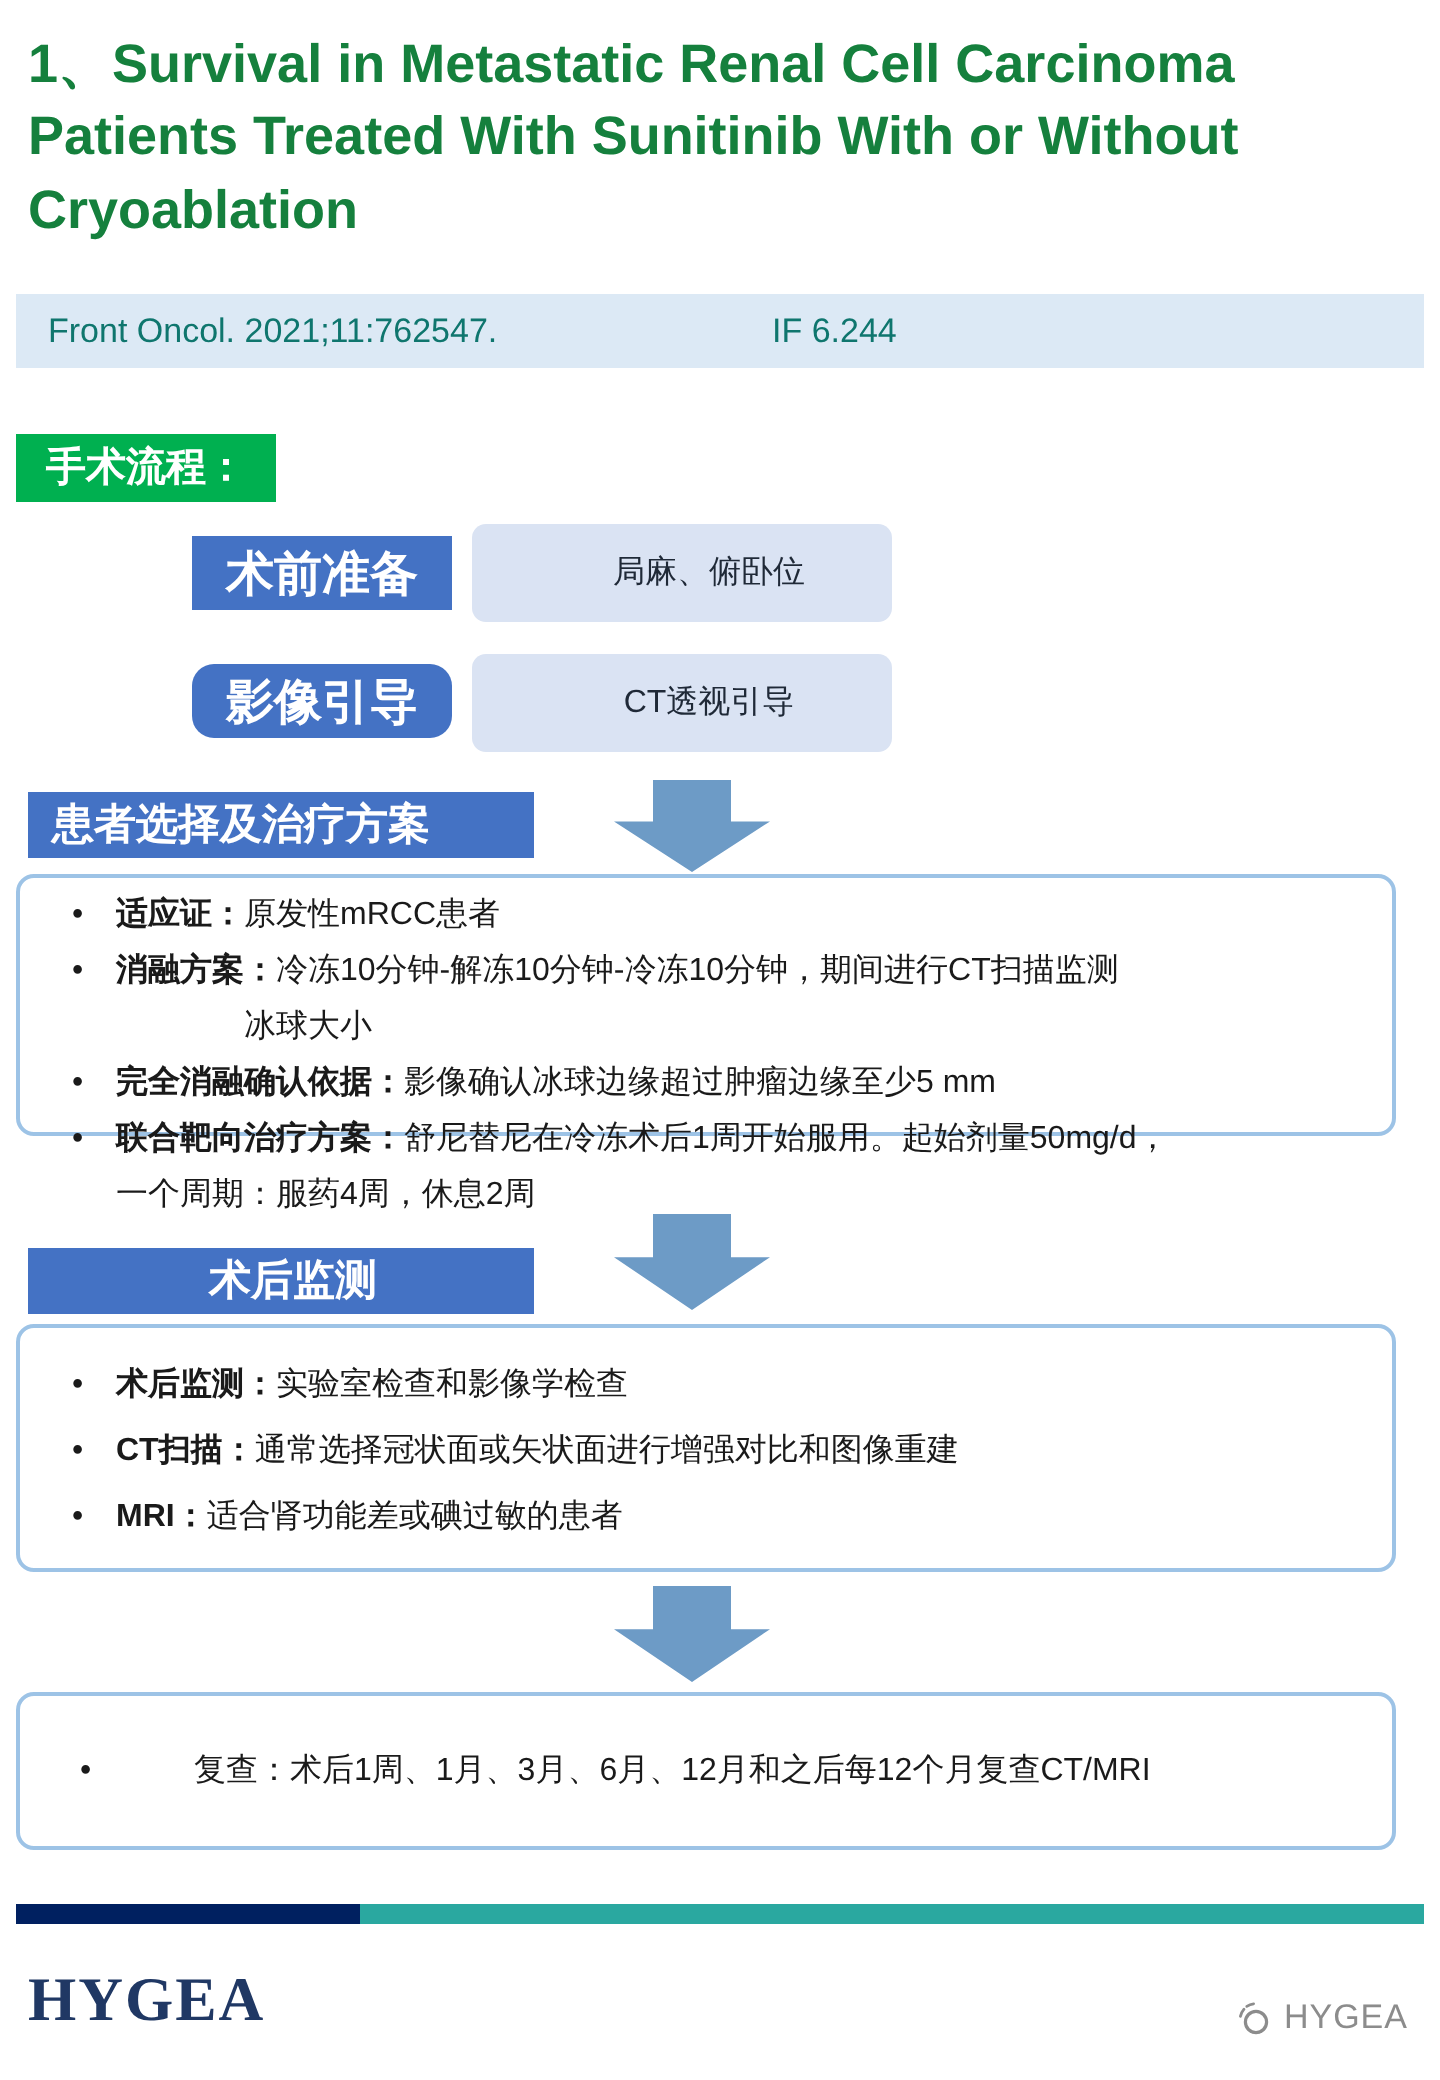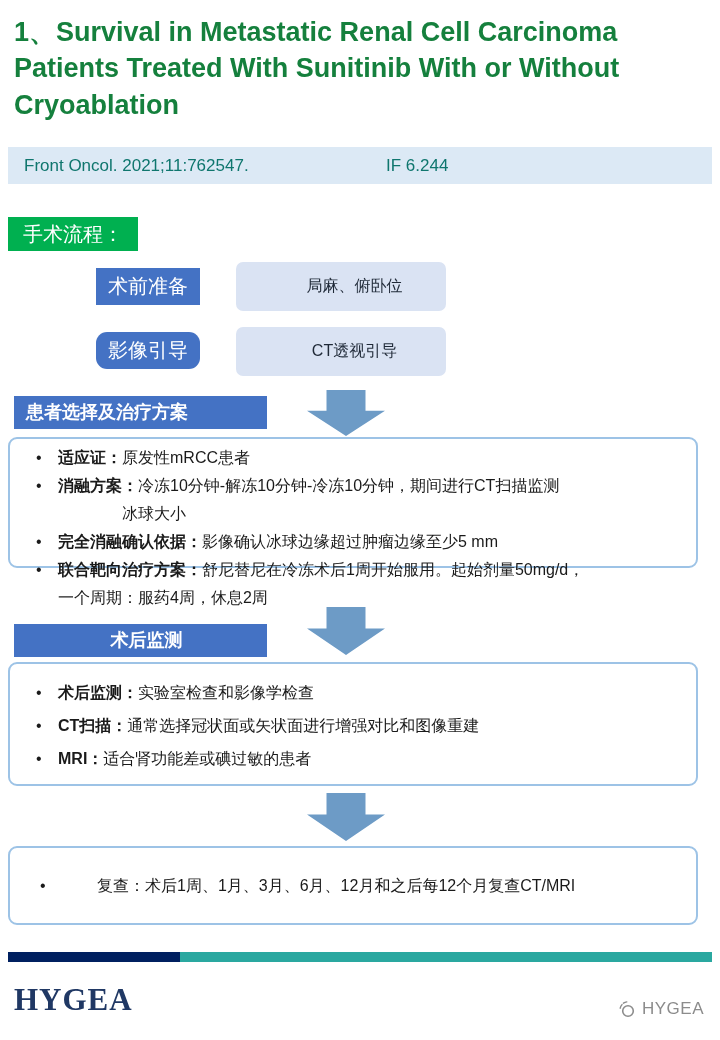--- a/index.html
+++ b/index.html
@@ -18,40 +18,40 @@
     background:var(--reference-bar,#DCE9F5);
     display:flex; align-items:center;
     font-size:17px; font-weight:400; color:#0f766e;
   }
   .ref-citation { margin-left:16px; }
   .ref-if { position:absolute; left:378px; }
 
   .green-badge {
     left:8px; top:217px; height:34px; line-height:34px;
     padding:0 15px; background:var(--green,#00B050);
-    color:#fff; font-weight:400; font-size:20px;
+    color:#fff; font-weight:700; font-size:20px;
   }
 
   .step-badge {
-    width:104px; height:37px;
+    width:130px; height:37px;
     background:var(--blue,#4472C4); color:#fff;
-    font-weight:400; font-size:20px;
+    font-weight:700; font-size:24px;
     display:flex; align-items:center; justify-content:center;
   }
   .step-box {
     width:210px; height:49px;
     background:var(--light-blue-box,#DAE3F3); border-radius:7px;
     display:flex; align-items:center; justify-content:center;
     font-size:16px; color:#1f2937;padding-left:27px;
   }
 
   .sec-badge {
     width:253px; height:33px; line-height:33px; padding-left:12px;
     background:var(--blue,#4472C4); color:#fff;
-    font-weight:700; font-size:18px;
+    font-weight:700; font-size:21px;
   }
 
   .arrow {
     width:78px; background:var(--arrow,#6D9BC6);
     clip-path:polygon(25% 0, 75% 0, 75% 45%, 100% 45%, 50% 100%, 0 45%, 25% 45%);
   }
 
   .content-box {
     left:8px; width:690px; background:#fff;
     border:2px solid var(--box-border,#9DC3E6); border-radius:9px;

